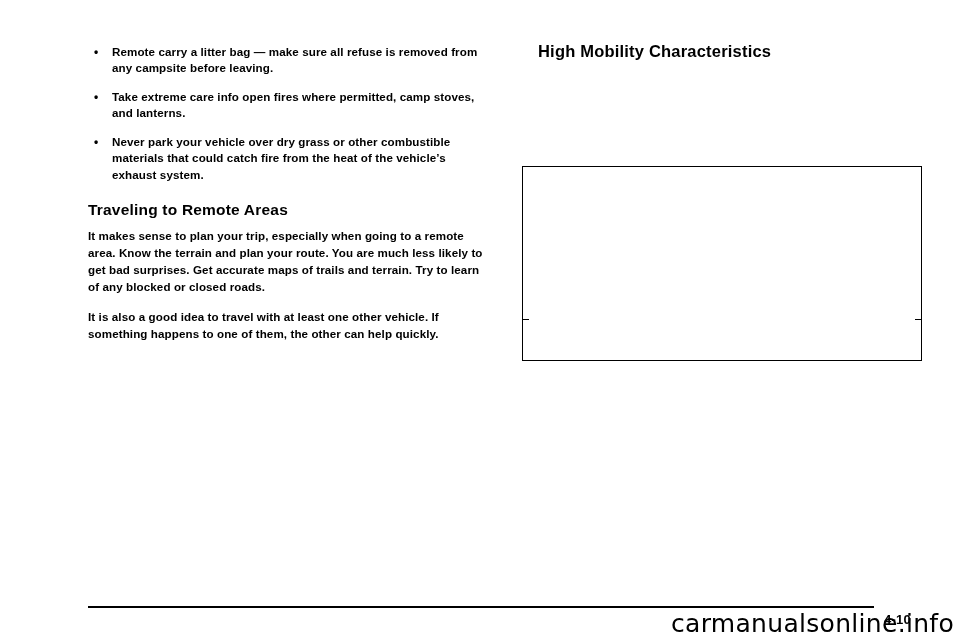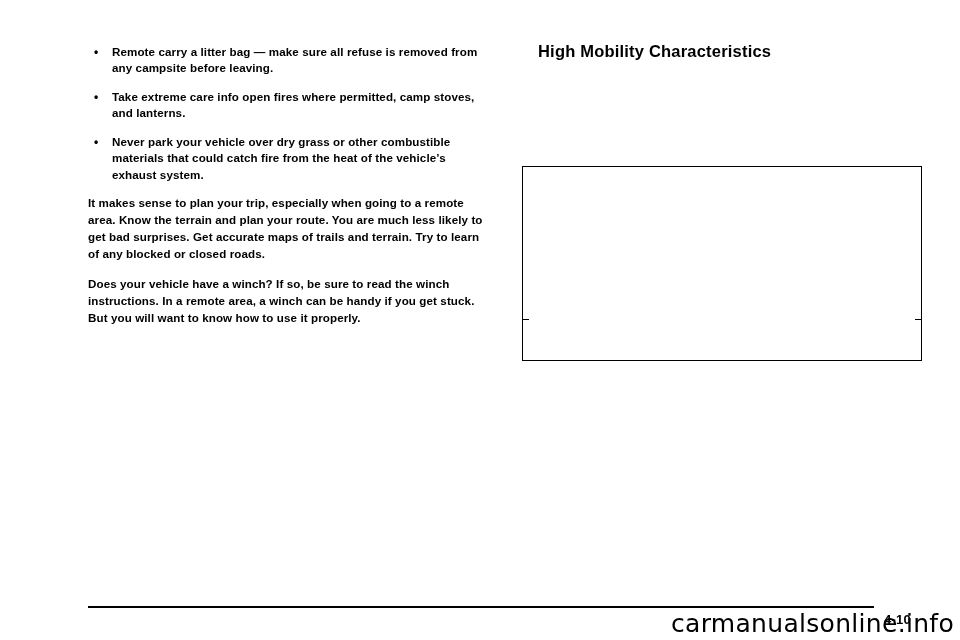--- a/index.html
+++ b/index.html
@@ -154,23 +154,24 @@
       <li class="bullet-item">
         <span class="bullet-dot">•</span>
         <span>Take extreme care info open fires where permitted, camp stoves, and lanterns.</span>
       </li>
       <li class="bullet-item">
         <span class="bullet-dot">•</span>
         <span>Never park your vehicle over dry grass or other combustible materials that could catch fire from the heat of the vehicle’s exhaust system.</span>
       </li>
     </ul>
 
+    <h2 class="section-head">Traveling to Remote Areas</h2>
 
     <p class="body">It makes sense to plan your trip, especially when going to a remote area. Know the terrain and plan your route. You are much less likely to get bad surprises. Get accurate maps of trails and terrain. Try to learn of any blocked or closed roads.</p>
-    <p class="body">Does your vehicle have a winch? If so, be sure to read the winch instructions. In a remote area, a winch can be handy if you get stuck. But you will want to know how to use it properly.</p>
+    <p class="body">It is also a good idea to travel with at least one other vehicle. If something happens to one of them, the other can help quickly.</p>
   </div>
 
   <div class="col-right">
     <h2 class="section-head-right">High Mobility Characteristics</h2>
   </div>
 
   <div class="figure-box">
     <div class="figure-tick-left"></div>
     <div class="figure-tick-right"></div>
     <span></span>

